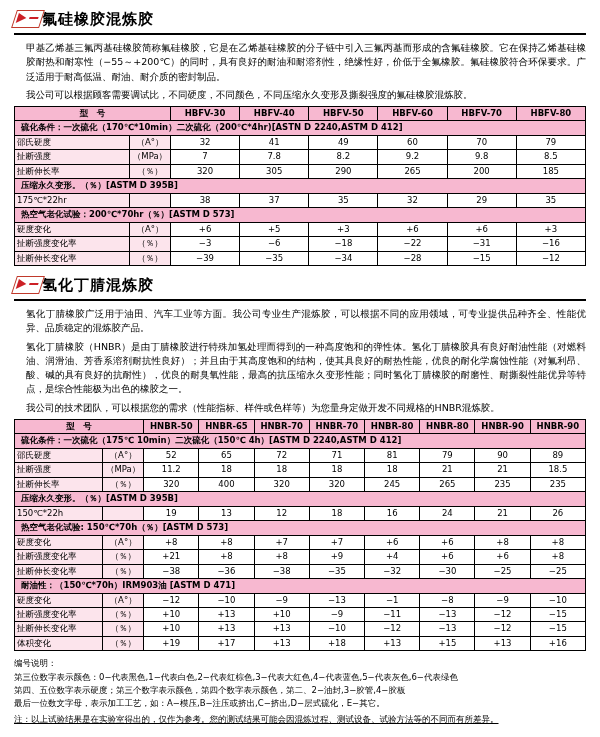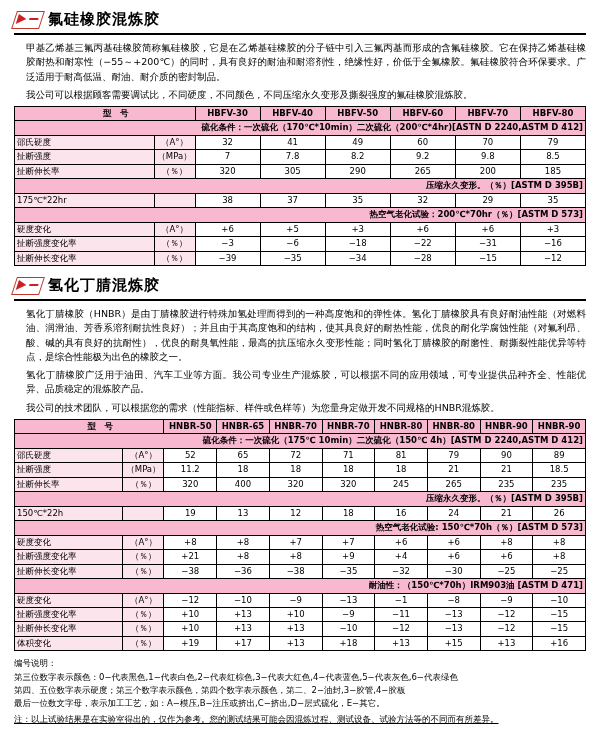--- a/index.html
+++ b/index.html
@@ -5,43 +5,43 @@
   html,body{margin:0;padding:0;}
   body{
     width:600px;
     background:#ffffff;
     font-family:"DejaVu Sans","Liberation Sans",sans-serif;
     color:#000;
     font-size:9px;
   }
   .page{width:600px;box-sizing:border-box;padding:10px 14px 8px 14px;}
   .section{margin-bottom:4px;}
-  .sec-head{display:flex;align-items:center;gap:6px;margin-bottom:4px;}
+  .sec-head{display:flex;margin-bottom:4px;}
   .flag{
     width:26px;height:16px;flex:0 0 auto;position:relative;
     background:#ffffff;border:1px solid #c0392b;
     transform:skewX(-18deg);
   }
   .flag:before{
     content:"";position:absolute;left:2px;top:2px;
     width:0;height:0;border-left:9px solid #cc2026;border-top:5px solid transparent;border-bottom:5px solid transparent;
   }
   .flag:after{
     content:"";position:absolute;right:3px;top:6px;width:9px;height:2px;background:#cc2026;
   }
   .sec-title{font-size:15px;font-weight:bold;letter-spacing:1px;}
   .rule{height:2px;background:#000;margin:2px 0 6px 0;}
   .para{font-size:9.5px;line-height:1.5;text-align:justify;margin:0 0 4px 12px;text-indent:0;}
   table{border-collapse:collapse;width:100%;font-size:8.5px;}
   td{border:1px solid #000;padding:1px 2px;text-align:center;vertical-align:middle;line-height:1.35;}
   .hdr{background:#f7b8d0;font-weight:bold;}
   .lbl{background:#fce4ec;text-align:left;}
-  .band{background:#f7b8d0;text-align:right;font-weight:bold;padding-left:6px;}
+  .band{background:#f7b8d0;text-align:left;font-weight:bold;padding-left:6px;}
   .unit{background:#fce4ec;text-align:center;width:36px;}
-  .nameCol{width:112px;padding-left:24px;}
+  .nameCol{width:112px;}
   .notes{font-size:8.5px;line-height:1.55;margin-top:6px;}
   .notes .nt{margin:0;}
   .notes .ind{text-indent:0;}
   .tail{font-size:8.5px;line-height:1.55;margin-top:3px;text-decoration:underline;}
   .spacer{height:6px;}
 </style>
 </head>
 <body>
 
 <div class="page">
@@ -150,22 +150,22 @@
   </div>
 
   <div class="spacer"></div>
 
   <div class="section">
     <div class="sec-head">
       <div class="flag"></div>
       <div class="sec-title">氢化丁腈混炼胶</div>
     </div>
     <div class="rule"></div>
+    <p class="para">氢化丁腈橡胶广泛用于油田、汽车工业等方面。我公司专业生产混炼胶，可以根据不同的应用领域，可专业提供品种齐全、性能优异、品质稳定的混炼胶产品。</p>
     <p class="para">氢化丁腈橡胶（HNBR）是由丁腈橡胶进行特殊加氢处理而得到的一种高度饱和的弹性体。氢化丁腈橡胶具有良好耐油性能（对燃料油、润滑油、芳香系溶剂耐抗性良好）；并且由于其高度饱和的结构，使其具良好的耐热性能，优良的耐化学腐蚀性能（对氟利昂、酸、碱的具有良好的抗耐性），优良的耐臭氧性能，最高的抗压缩永久变形性能；同时氢化丁腈橡胶的耐磨性、耐撕裂性能优异等特点，是综合性能极为出色的橡胶之一。</p>
-    <p class="para">氢化丁腈橡胶广泛用于油田、汽车工业等方面。我公司专业生产混炼胶，可以根据不同的应用领域，可专业提供品种齐全、性能优异、品质稳定的混炼胶产品。</p>
     <p class="para">我公司的技术团队，可以根据您的需求（性能指标、样件或色样等）为您量身定做开发不同规格的HNBR混炼胶。</p>
 
     <table>
       <tbody>
           <tr>
         <td class="hdr nameCol" colspan="2">型　号</td>
         <td class="hdr">HNBR-50</td>
         <td class="hdr">HNBR-65</td>
         <td class="hdr">HNBR-70</td>
         <td class="hdr">HNBR-70</td>

